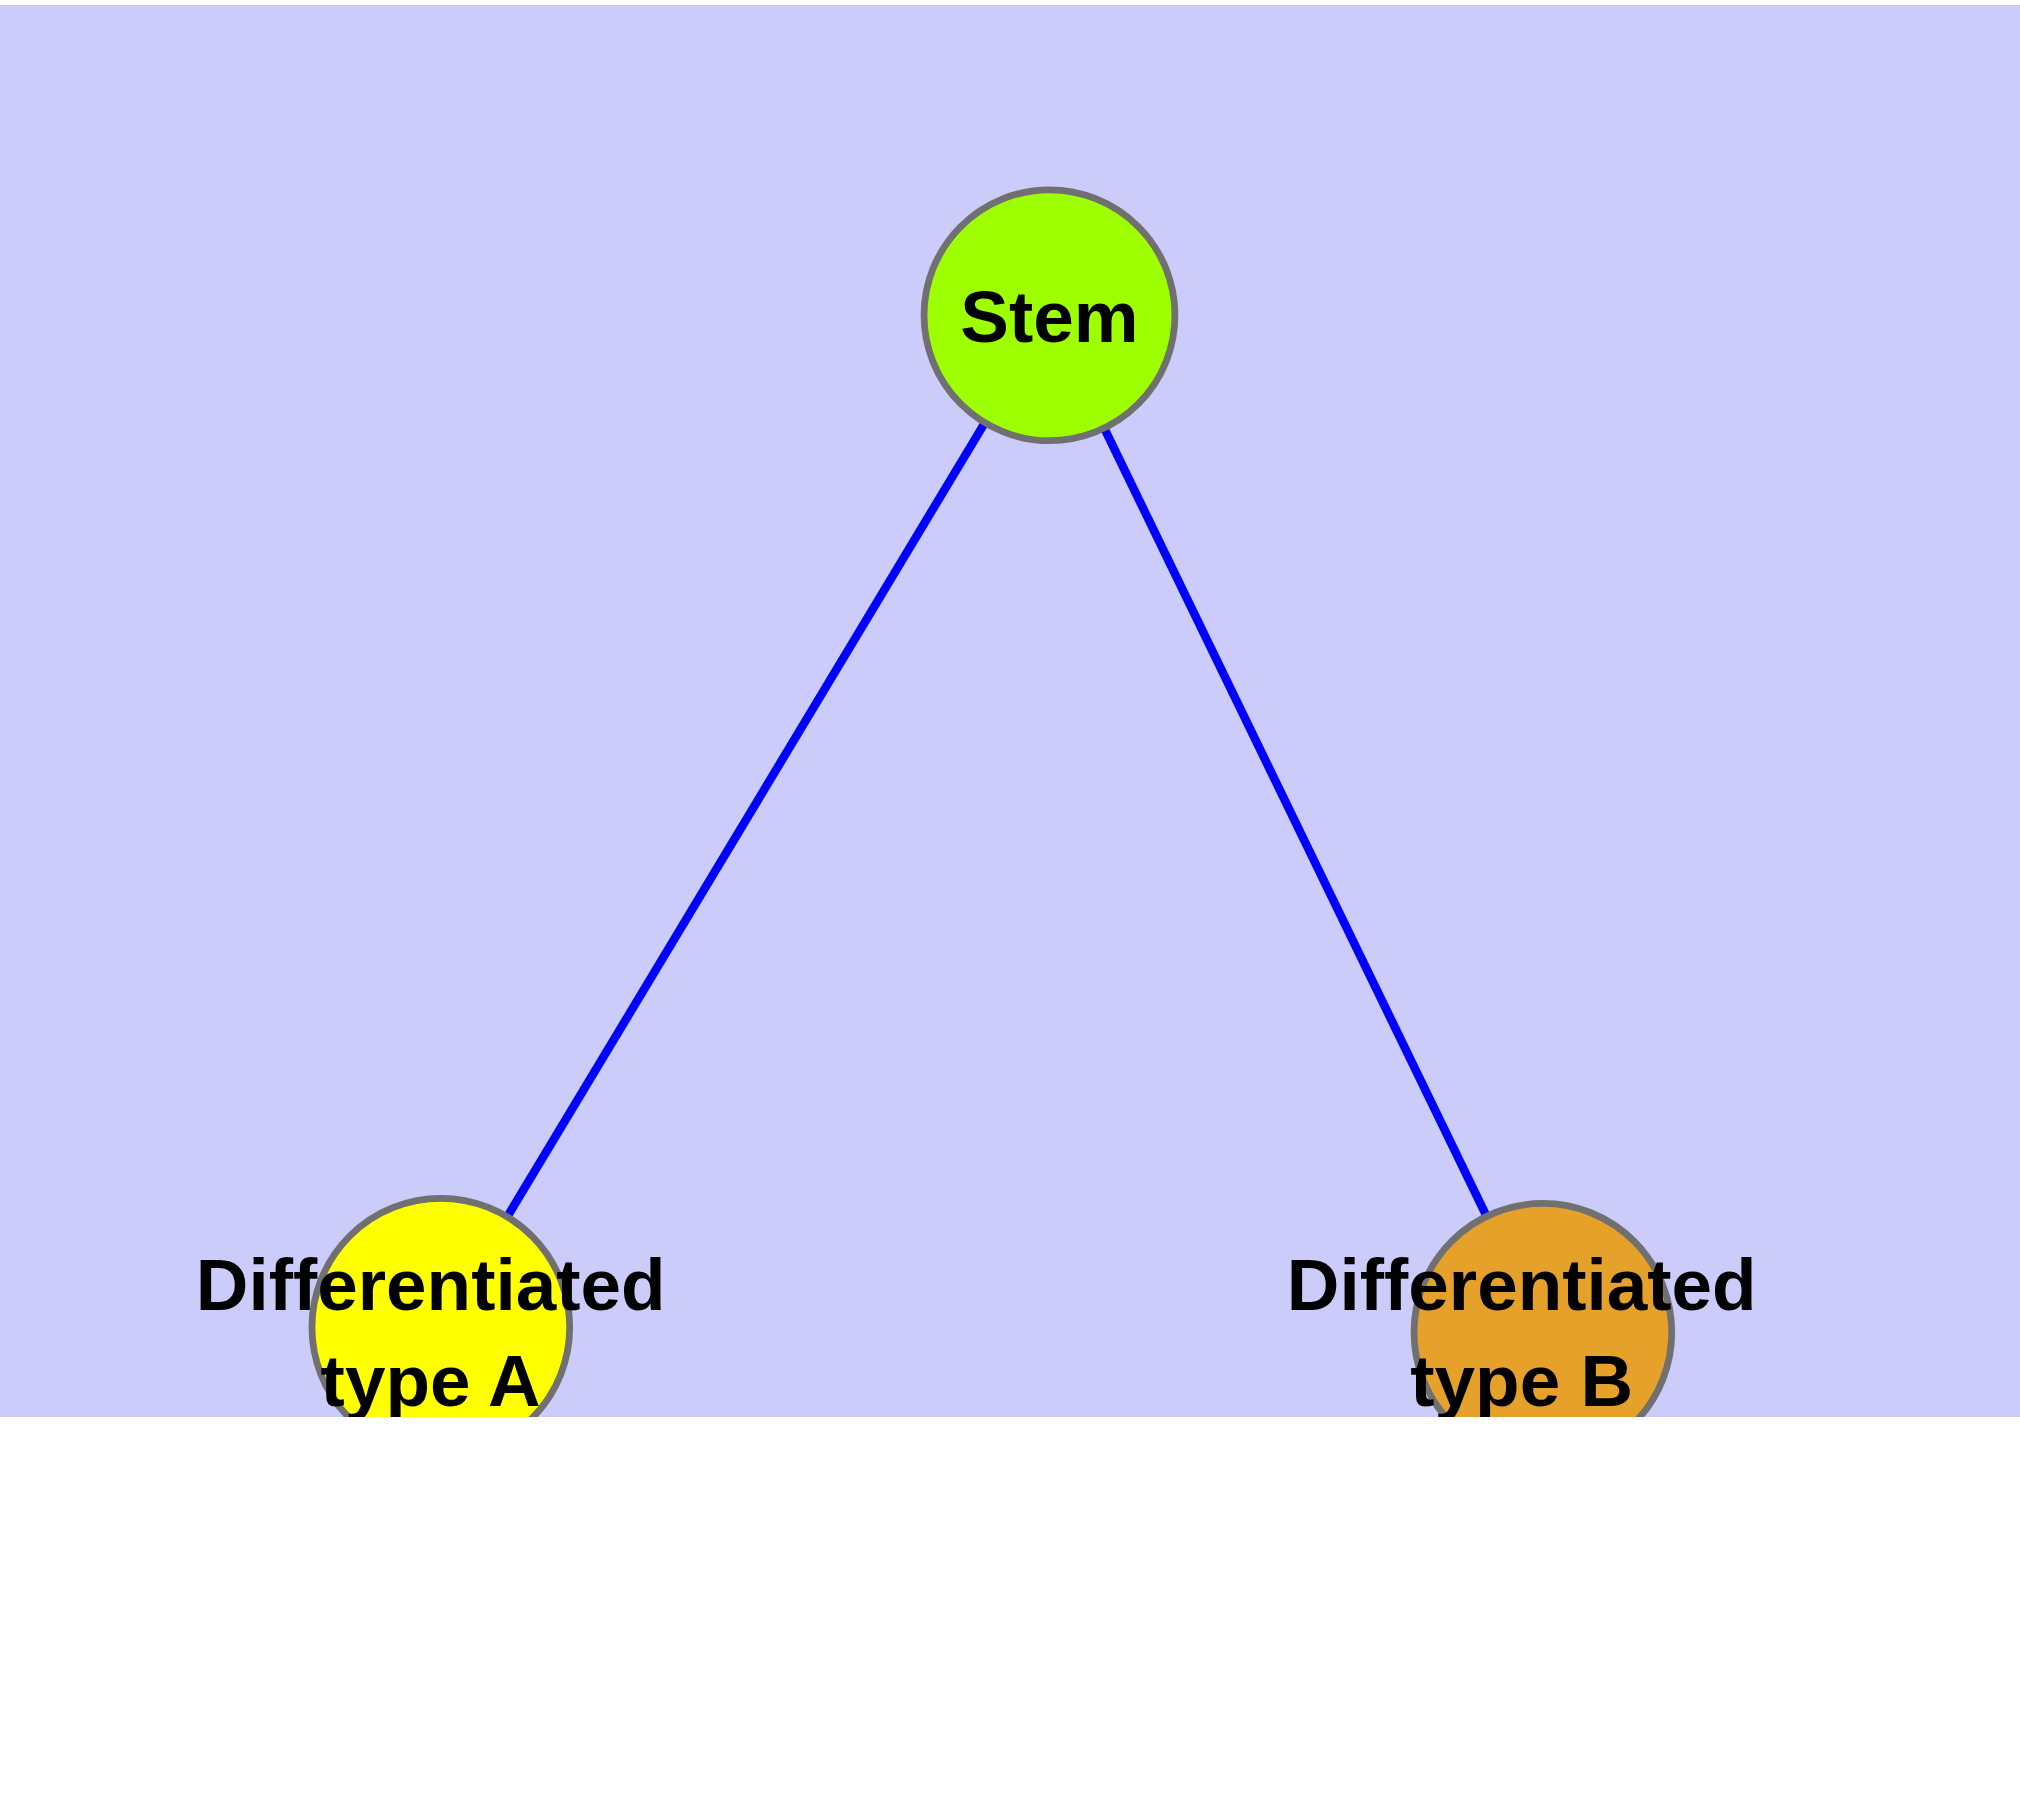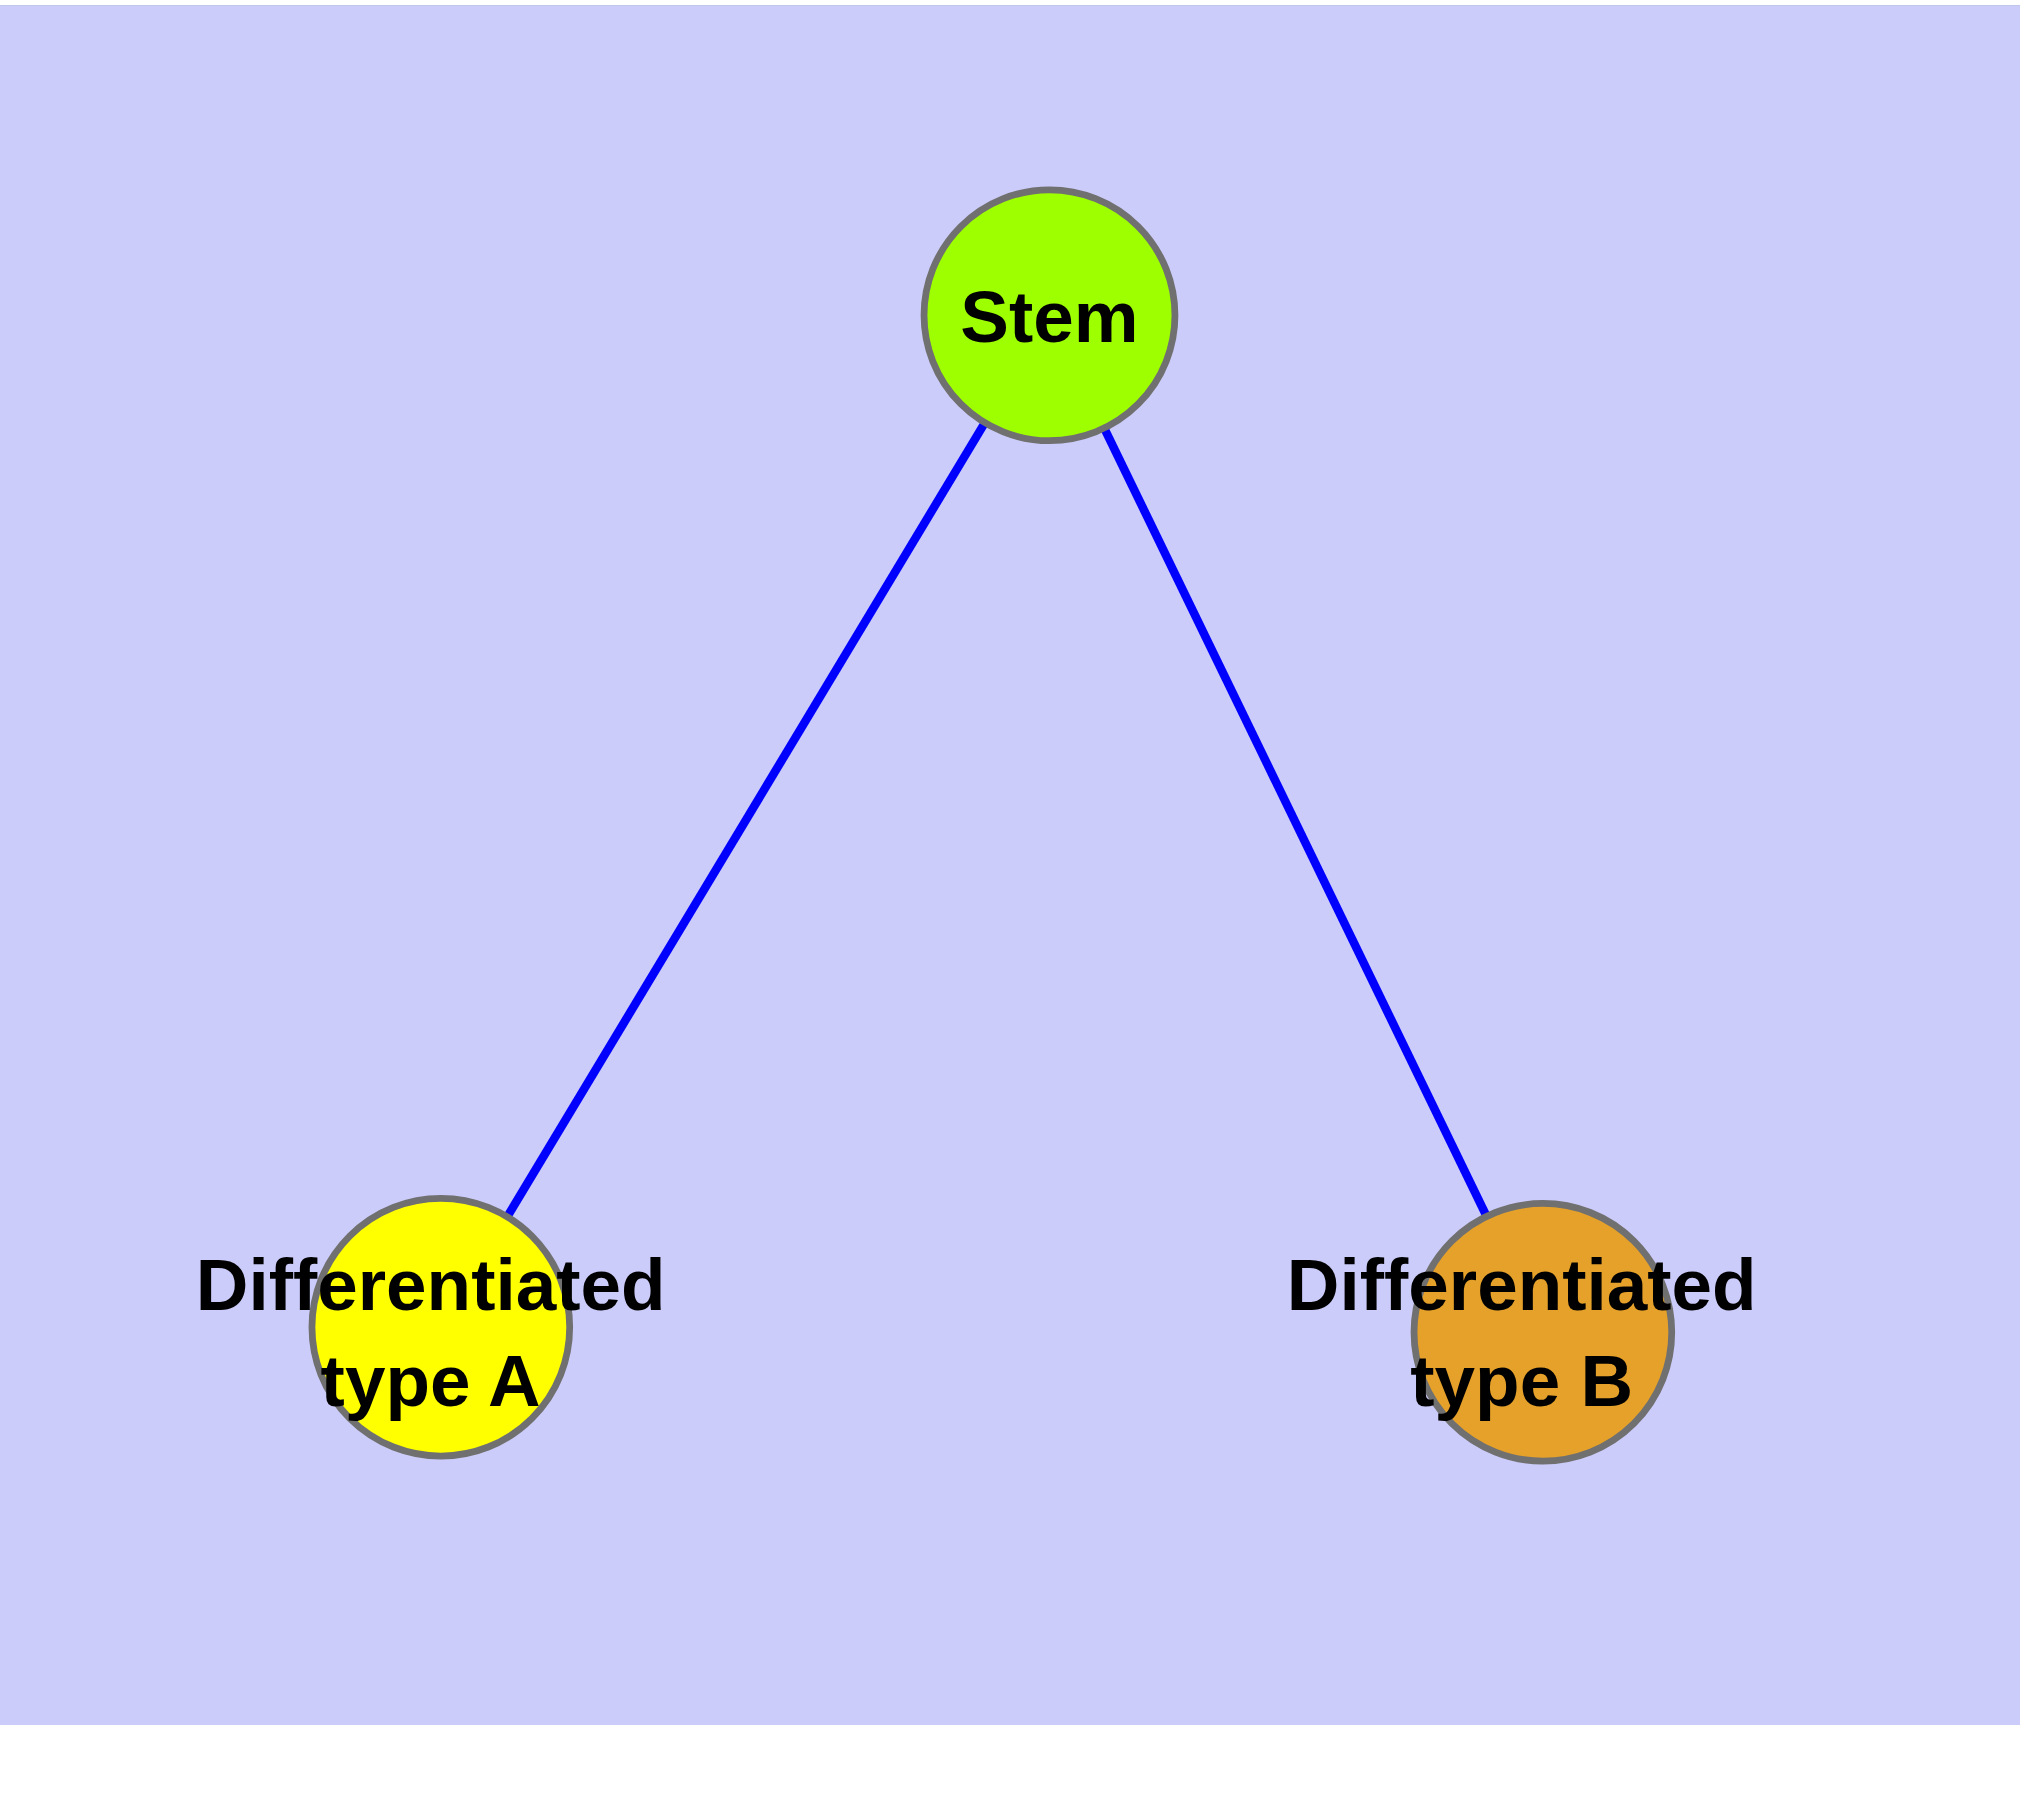--- a/index.html
+++ b/index.html
@@ -7,21 +7,21 @@
     margin: 0;
     padding: 0;
     background: #ffffff;
   }
   body {
     font-family: "Liberation Sans", sans-serif;
   }
   #canvas-wrap {
     position: relative;
     width: 2021px;
-    height: 1725px;
+    height: 1417px;
     overflow: hidden;
     background: #15803d;
   }
   #graph-svg {
     position: absolute;
     left: 0;
     top: 0;
     width: 2021px;
     height: 1812px;
     display: block;

